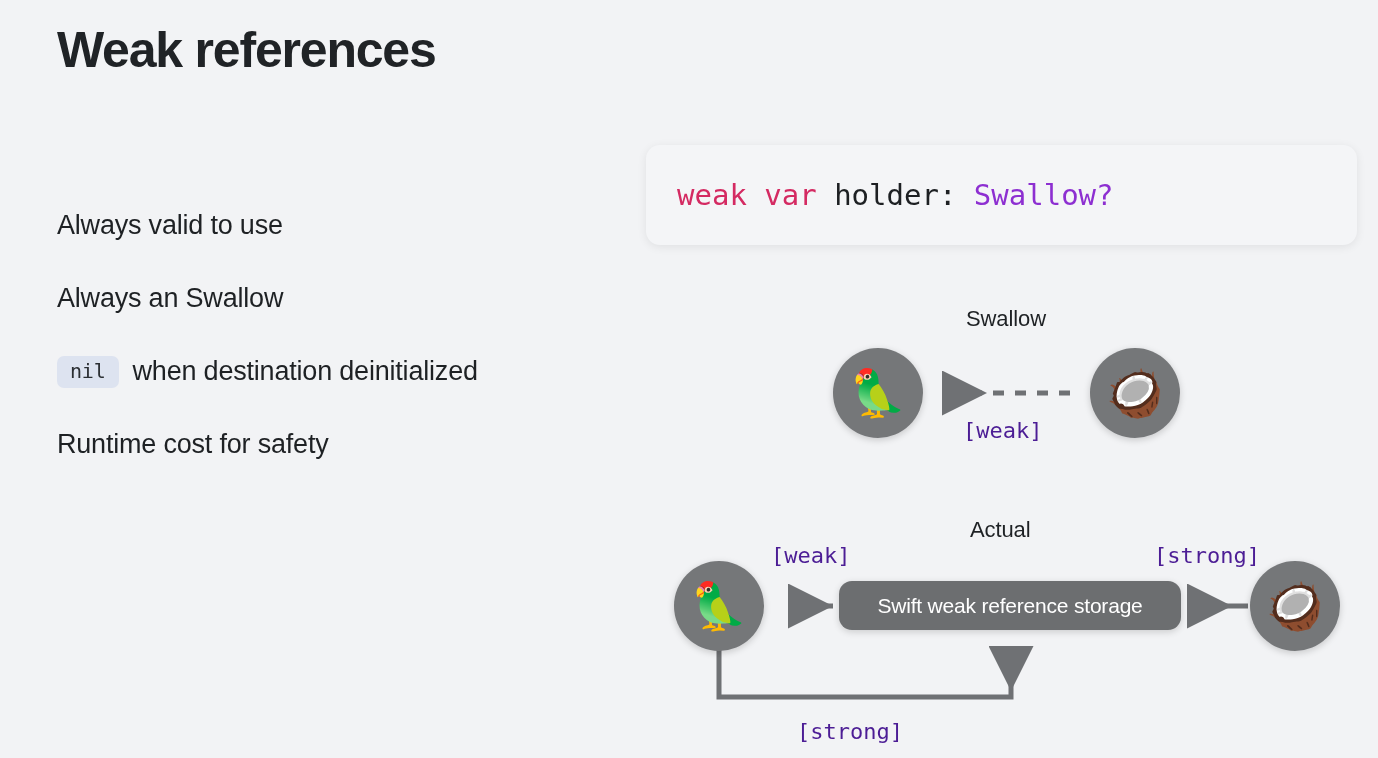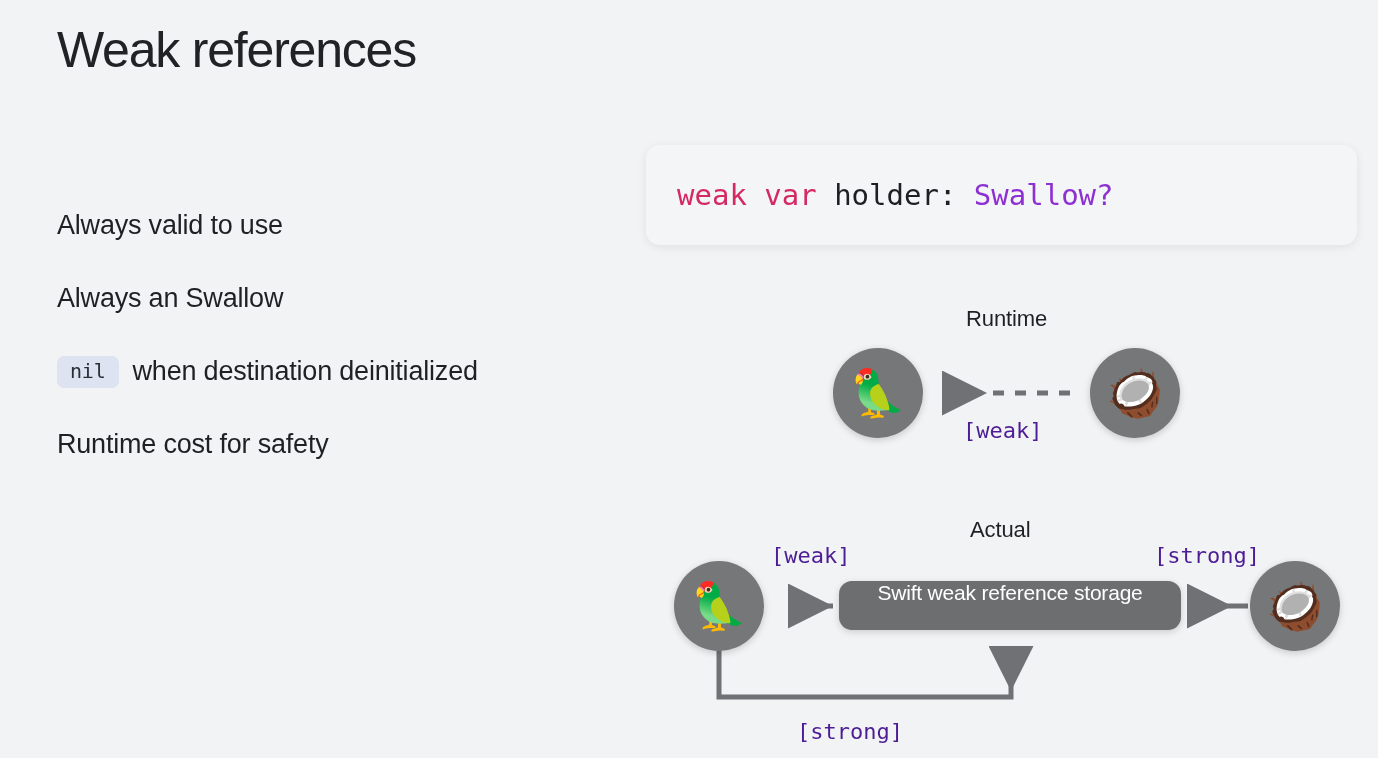--- a/index.html
+++ b/index.html
@@ -21,21 +21,21 @@
     width: 1378px;
     height: 758px;
   }
 
   
   #slide-title {
     position: absolute;
     left: 57px;
     top: 21px;
     font-size: 50px;
-    font-weight: 400;
+    font-weight: 700;
     letter-spacing: -1.2px;
     color: #202326;
     white-space: nowrap;
   }
 
   
   .bullets {
     position: absolute;
     left: 57px;
     top: 210px;
@@ -130,20 +130,21 @@
   #storage-pill {
     position: absolute;
     left: 839px;
     top: 581px;
     width: 342px;
     height: 49px;
     background: #6c6e70;
     border-radius: 13px;
     box-shadow: 0 2px 7px rgba(0,0,0,0.16);
     display: flex;
+    align-items: center;
     justify-content: center;
   }
   #storage-pill-label {
     color: #ffffff;
     font-size: 21px;
     letter-spacing: -0.2px;
     white-space: nowrap;
   }
 </style>
 </head>
@@ -185,21 +186,21 @@
 
     <line x1="1070" y1="393" x2="947" y2="393" stroke="#6f7174" stroke-width="5" stroke-dasharray="11 11" marker-end="url(#arrow-left)"></line>
 
     <line x1="833" y1="606" x2="793" y2="606" stroke="#6f7174" stroke-width="5" stroke-dasharray="8 9" marker-end="url(#arrow-left)"></line>
 
     <line x1="1248" y1="606" x2="1192" y2="606" stroke="#6f7174" stroke-width="5" marker-end="url(#arrow-left)"></line>
 
     <path d="M 719 650 L 719 697 L 1011 697 L 1011 651" fill="none" stroke="#6f7174" stroke-width="5" marker-end="url(#arrow-up)"></path>
   </svg>
 
-  <div class="diagram-title" style="left:966px; top:306px;">Runtime</div>
+  <div class="diagram-title" style="left:966px; top:306px;">Swallow</div>
 
   <div class="node-circle" style="left:833px; top:348px;">
     <span>🦜</span>
   </div>
 
   <div class="node-circle" style="left:1090px; top:348px;">
     <span>🥥</span>
   </div>
 
   <div class="edge-label" style="left:963px; top:418px;">[weak]</div>

